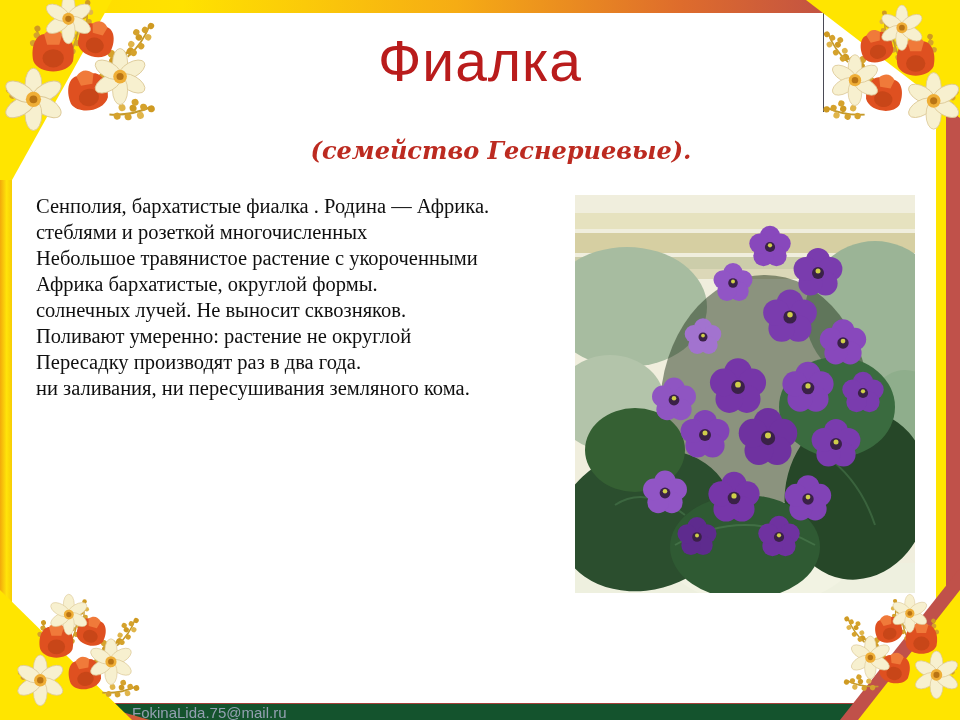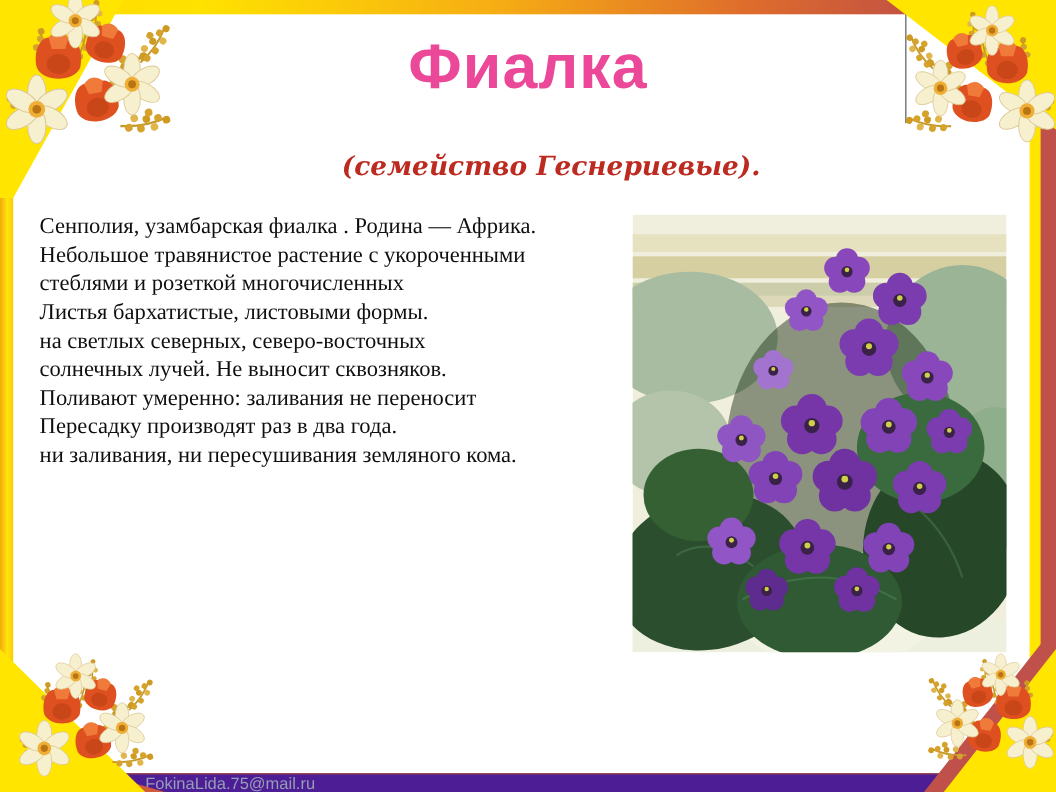--- a/index.html
+++ b/index.html
@@ -12,41 +12,41 @@
     background:linear-gradient(90deg,#ffd900 0%,#ffe200 22%,#f6ac14 55%,#de6c2c 82%,#c25243 100%);}
   .thin-vline{left:823px;top:0;width:1px;height:112px;background:#4a4a55;}
   .left-strip{left:0;top:0;width:12px;height:720px;
     background:linear-gradient(90deg,#f2a90c 0%,#ffe40a 55%,#f7cd04 100%);}
   .tl-corner{left:0;top:0;width:130px;height:180px;background:#ffe500;
     clip-path:polygon(0 0,112px 0,12px 180px,0 180px);}
   .tr-corner{left:800px;top:0;width:160px;height:125px;background:#ffe500;
     clip-path:polygon(6px 0,160px 0,160px 118px);}
   .right-yellow{left:936px;top:108px;width:10px;height:492px;background:#ffe500;}
   .right-red{left:945px;top:105px;width:15px;height:497px;background:#c0514a;}
-  .bottom-stripe{left:108px;top:703px;width:852px;height:17px;background:#4c1d95;border-top:1px solid #a53f3a;}
+  .bottom-stripe{left:108px;top:703px;width:852px;height:17px;background:#14532d;border-top:1px solid #a53f3a;}
   .bl-corner-red{left:0;top:585px;width:150px;height:135px;background:#cf5c3a;
     clip-path:polygon(0 92px,150px 135px,0 135px);}
   .bl-corner{left:0;top:585px;width:140px;height:135px;background:#ffe500;
     clip-path:polygon(0 5px,132px 135px,0 135px);}
   .br-corner-red{left:835px;top:565px;width:125px;height:155px;background:#c0514a;
     clip-path:polygon(5px 155px,125px 3px,125px 155px);}
   .br-corner{left:835px;top:565px;width:125px;height:155px;background:#ffe500;
     clip-path:polygon(23px 155px,125px 25px,125px 155px);}
 
   
   .bq{position:absolute;overflow:visible;}
   .bq-tl{left:0;top:-4px;width:152px;height:152px;}
   .bq-tr{left:826px;top:2px;width:138px;height:148px;transform:scaleX(-1);}
   .bq-bl{left:2px;top:596px;width:146px;height:124px;}
   .bq-br{left:846px;top:588px;width:116px;height:132px;transform:scaleX(-1);}
 
   
   .title{left:0;top:28px;width:100%;text-align:center;
-    font-family:"Liberation Sans",sans-serif;font-size:57px;font-weight:700;
-    color:#ec4899;letter-spacing:1px;}
+    font-family:"Liberation Sans",sans-serif;font-size:57px;font-weight:400;
+    color:#b91c1c;letter-spacing:1px;}
   .subtitle{left:0;top:136px;width:100%;text-align:center;
     font-family:"DejaVu Serif",serif;font-style:italic;font-weight:700;
     font-size:24px;color:#bc2a20;padding-left:21px;}
   .bodytext{left:36px;top:193px;width:552px;
     font-family:"Liberation Serif",serif;font-size:20.5px;line-height:26px;
     color:#0f0f0f;}
   .bline{white-space:pre-wrap;}
 
   
   .photo{left:575px;top:195px;width:340px;height:398px;}
@@ -140,27 +140,26 @@
       <use href="#bouquet"></use>
     </svg>
   <svg class="bq bq-br" viewBox="0 0 100 100">
       <use href="#bouquet"></use>
     </svg>
 
   <div class="abs title">Фиалка</div>
   <div class="abs subtitle">(семейство Геснериевые).</div>
 
   <div class="abs bodytext">
-    <div class="bline">Сенполия, узамбарская фиалка . Родина — Африка.</div>
+    <div class="bline">Сенполия, бархатистые фиалка . Родина — Африка.</div>
+    <div class="bline">стеблями и розеткой многочисленных</div>
     <div class="bline">Небольшое травянистое растение с укороченными</div>
-    <div class="bline">стеблями и розеткой многочисленных</div>
-    <div class="bline">Листья бархатистые, листовыми формы.</div>
-    <div class="bline">на светлых северных, северо-восточных</div>
+    <div class="bline">Африка бархатистые, округлой формы.</div>
     <div class="bline">солнечных лучей. Не выносит сквозняков.</div>
-    <div class="bline">Поливают умеренно: заливания не переносит</div>
+    <div class="bline">Поливают умеренно: растение не округлой</div>
     <div class="bline">Пересадку производят раз в два года.</div>
     <div class="bline">ни заливания, ни пересушивания земляного кома.</div>
   </div>
 
   <svg class="abs photo" viewBox="0 0 340 398" role="img">
 
     <rect x="0" y="0" width="340" height="398" fill="#f0eedd"></rect>
     <rect x="0" y="18" width="340" height="16" fill="#e6e2bf"></rect>
     <rect x="0" y="38" width="340" height="20" fill="#d6cfa2"></rect>
     <rect x="0" y="62" width="340" height="12" fill="#cccdaa"></rect>

